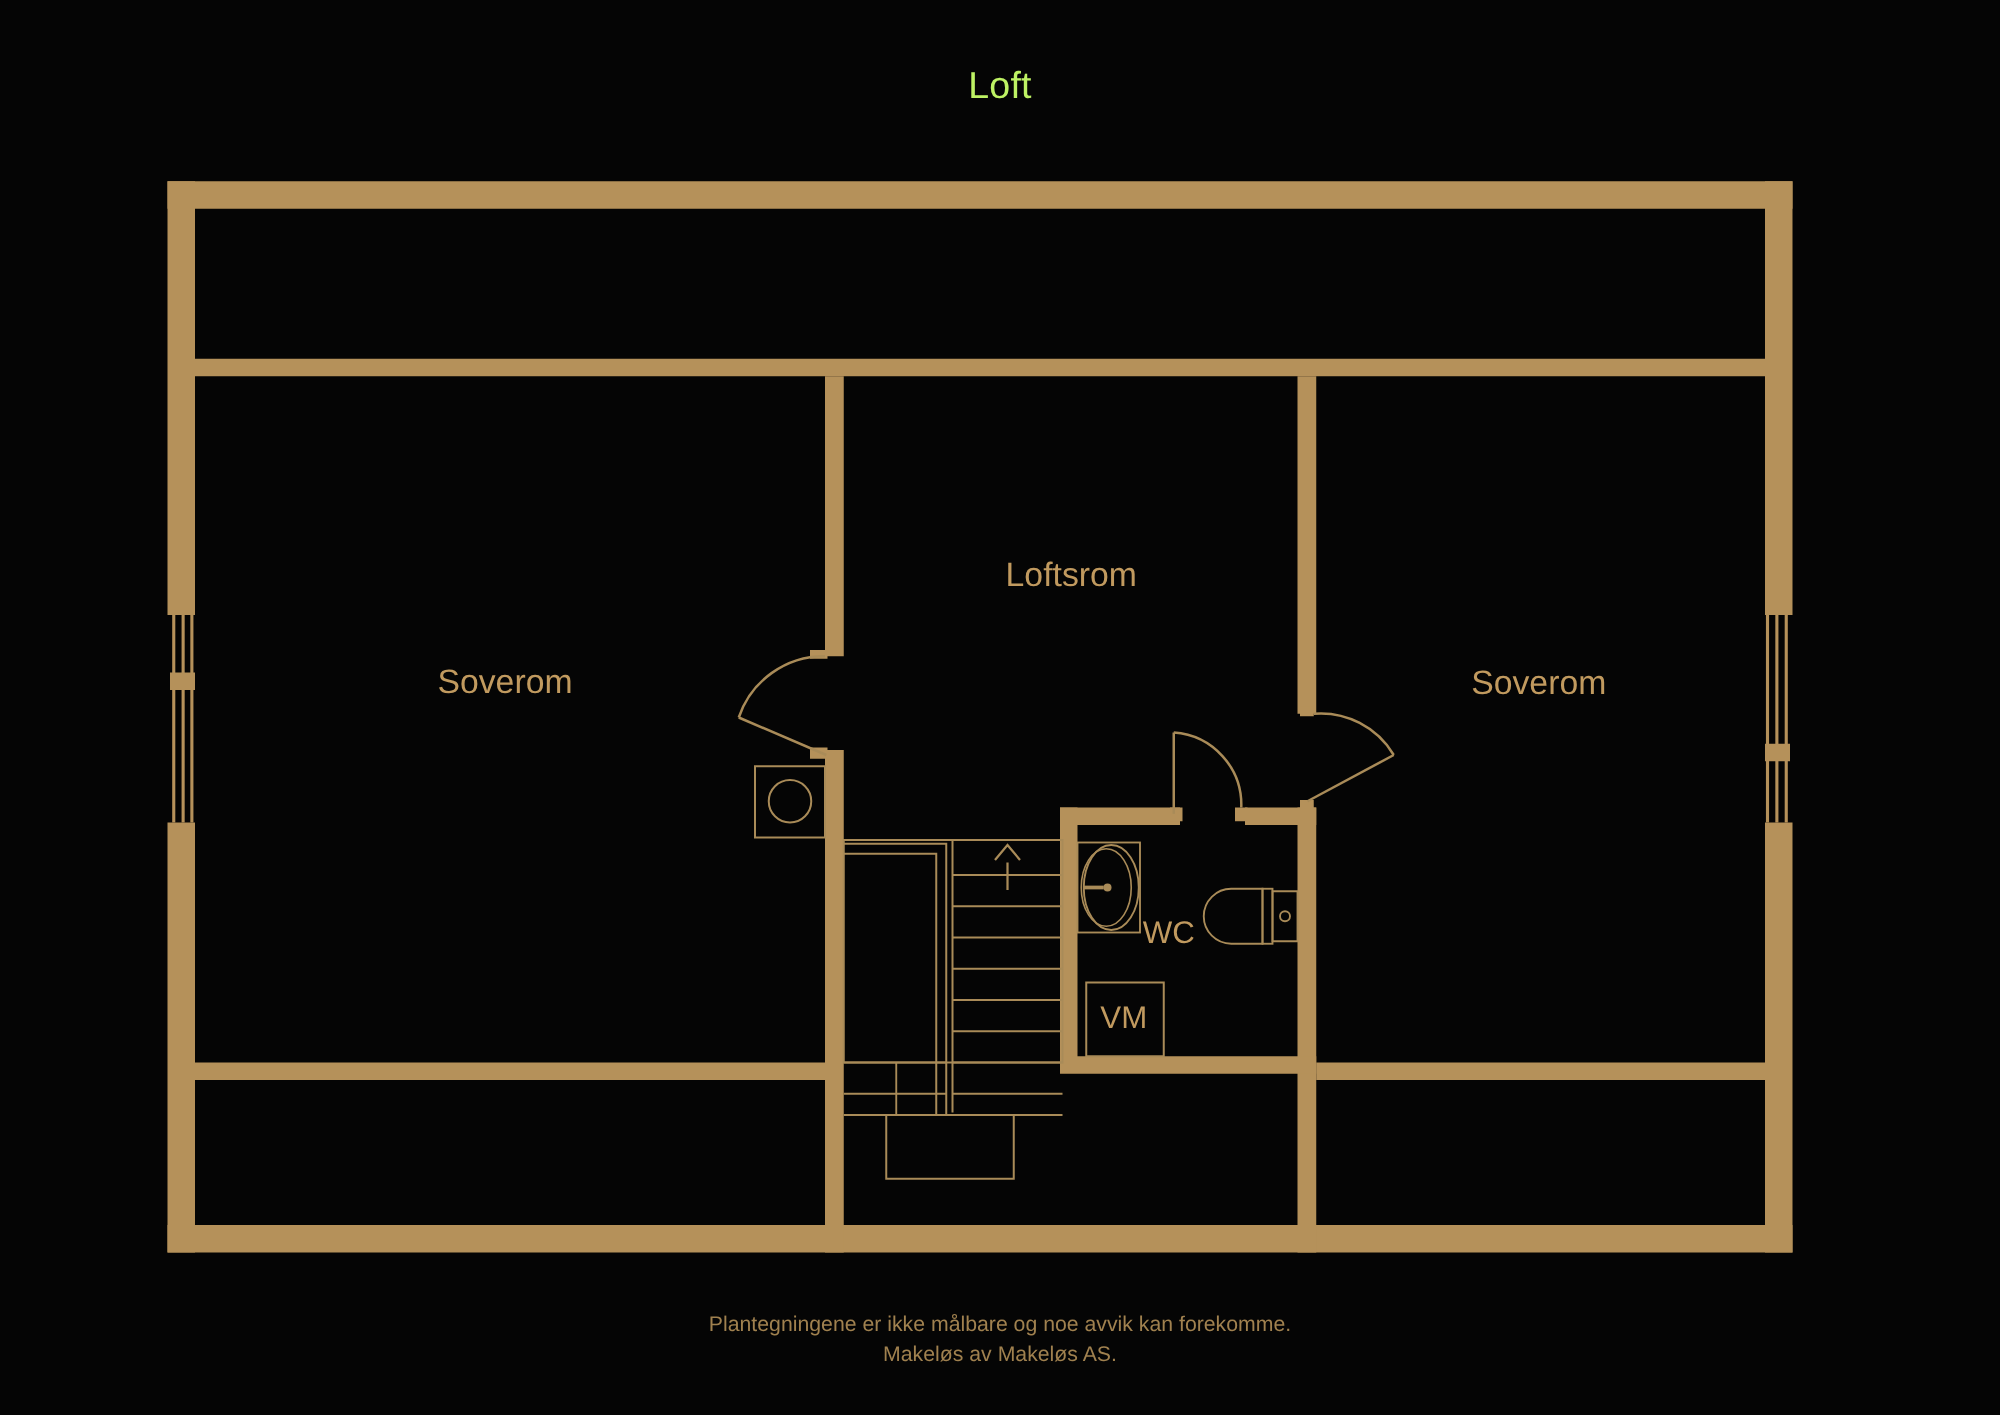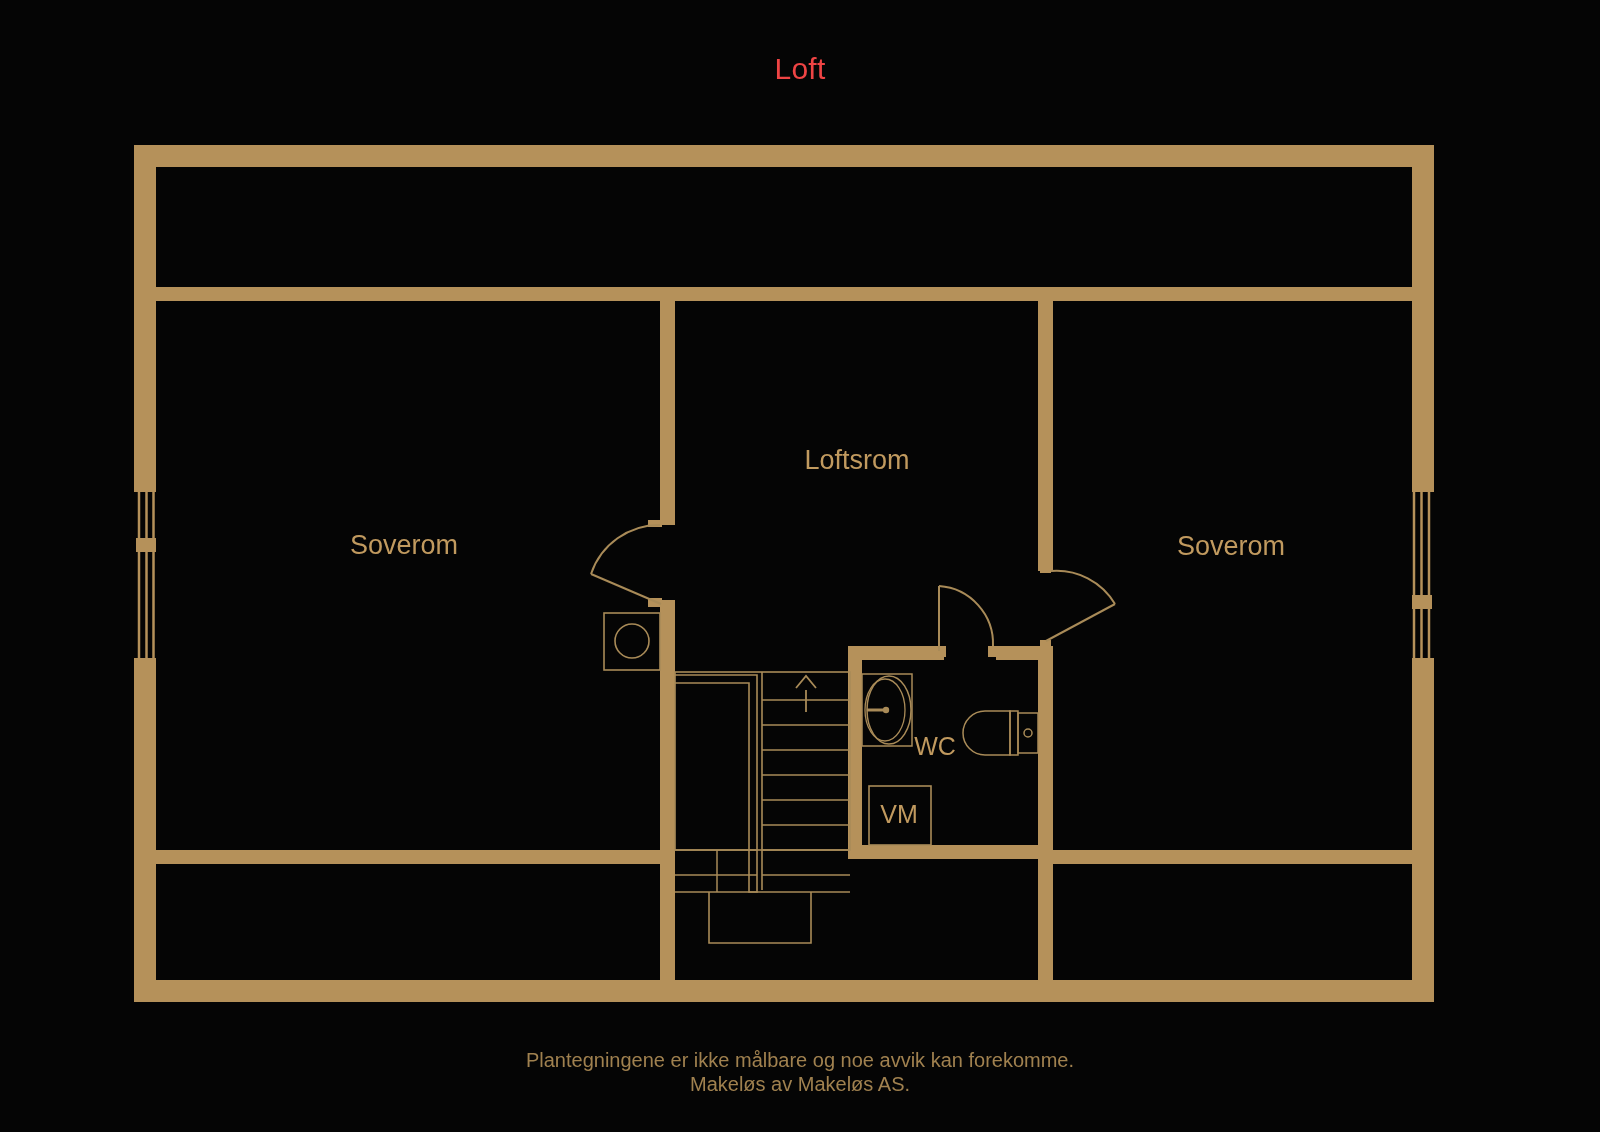--- a/index.html
+++ b/index.html
@@ -22,32 +22,32 @@
     width: 1600px;
     height: 1132px;
   }
   .plan-title {
     position: absolute;
     left: 0;
     top: 52px;
     width: 1600px;
     text-align: center;
     font-size: 30px;
-    color: #ef4444;
+    color: #bef264;
     letter-spacing: 0.2px;
     font-family: "Liberation Sans", sans-serif;
   }
   .footer {
     position: absolute;
     left: 0;
     top: 1048px;
     width: 1600px;
     text-align: center;
     color: #a0814f;
-    font-size: 20px;
+    font-size: 17px;
     line-height: 24px;
     font-family: "Liberation Sans", sans-serif;
   }
   .footer div { display: block; }
   svg.floorplan {
     position: absolute;
     left: 0;
     top: 0;
     width: 1600px;
     height: 1132px;

